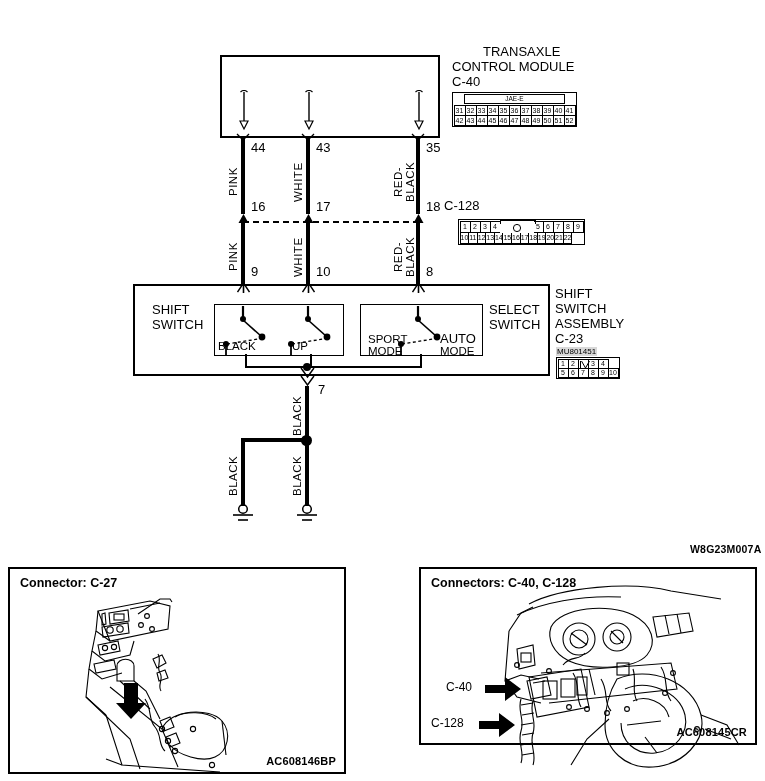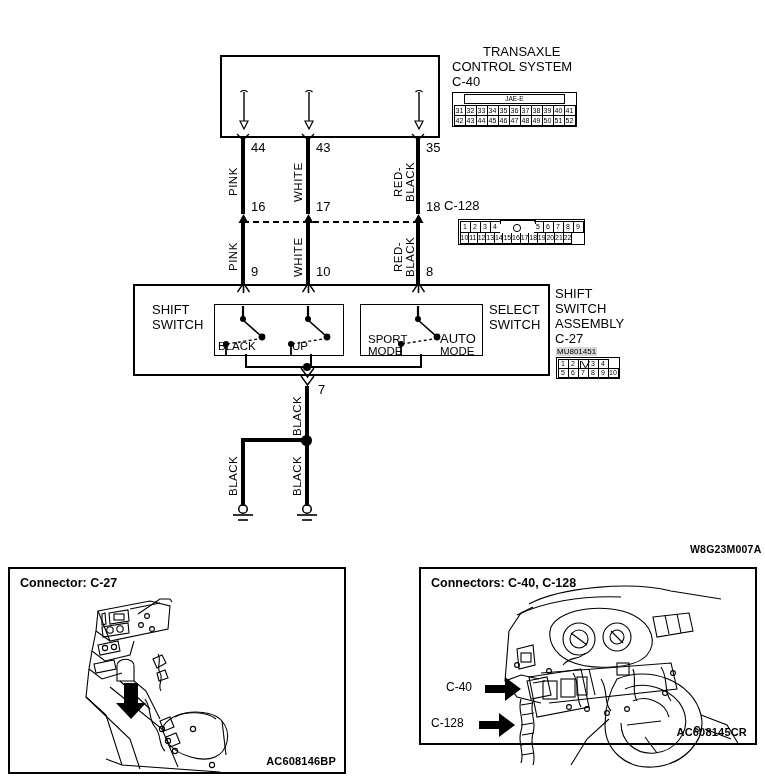--- a/index.html
+++ b/index.html
@@ -161,21 +161,21 @@
   </div>
   <div class="abs" style="left:414px; top:90px;">
     <svg width="10" height="42" viewBox="0 0 10 42">
       <path d="M1.5 2 Q5 -1 8.5 2" stroke="#000" stroke-width="1.2" fill="none"></path>
       <line x1="5" y1="2" x2="5" y2="31" stroke="#000" stroke-width="1.4"></line>
       <polygon points="1,31 9,31 5,39" fill="none" stroke="#000" stroke-width="1.2"></polygon>
     </svg>
   </div>
 
   <div class="abs lbl" style="left:452px; top:45px; font-size:13px;margin-left:31px;">TRANSAXLE</div>
-  <div class="abs lbl" style="left:452px; top:60px; font-size:13px;">CONTROL SYSTEM</div>
+  <div class="abs lbl" style="left:452px; top:60px; font-size:13px;">CONTROL MODULE</div>
   <div class="abs lbl" style="left:452px; top:75px; font-size:13px;">C-40</div>
 
   <div class="abs pingrid" id="c40-grid" style="left:452px; top:92px;">
     <div id="c40-head">JAE-E</div>
     <div class="pinrow" id="c40-row-top">
         <div class="pincell">31</div>
         <div class="pincell">32</div>
         <div class="pincell">33</div>
         <div class="pincell">34</div>
         <div class="pincell">35</div>
@@ -390,21 +390,21 @@
   </div>
   <div class="abs" style="left:300px; top:374px;">
     <svg width="15" height="14" viewBox="0 0 15 14">
         <path d="M1 2 L7.5 11 L14 2" stroke="#000" stroke-width="1.4" fill="none"></path>
       </svg>
   </div>
 
   <div class="abs lbl" style="left:555px; top:287px; font-size:13px;">SHIFT</div>
   <div class="abs lbl" style="left:555px; top:302px; font-size:13px;">SWITCH</div>
   <div class="abs lbl" style="left:555px; top:317px; font-size:13px;">ASSEMBLY</div>
-  <div class="abs lbl" style="left:555px; top:332px; font-size:13px;">C-27</div>
+  <div class="abs lbl" style="left:555px; top:332px; font-size:13px;">C-23</div>
   <div class="abs" style="left:556px; top:347px; font-size:8px; line-height:9px; background:#d8d8d8; padding:0 1px;">MU801451</div>
 
   <div class="abs pingrid" id="c27-grid" style="left:556px; top:357px;">
     <div class="pinrow" id="c27-top">
         <div class="pincell">1</div>
         <div class="pincell">2</div>
         <div class="pincell" style="position: relative;">
           <div style="position: absolute; left: 1px; top: 1px; width: 7px; height: 7px; border-left: 1px solid rgb(0, 0, 0); border-right: 1px solid rgb(0, 0, 0); transform: skewX(0deg);">
             <svg width="9" height="8" viewBox="0 0 9 8">
               <path d="M0.5 0 L4.5 7 L8.5 0" stroke="#000" stroke-width="1" fill="none"></path>

